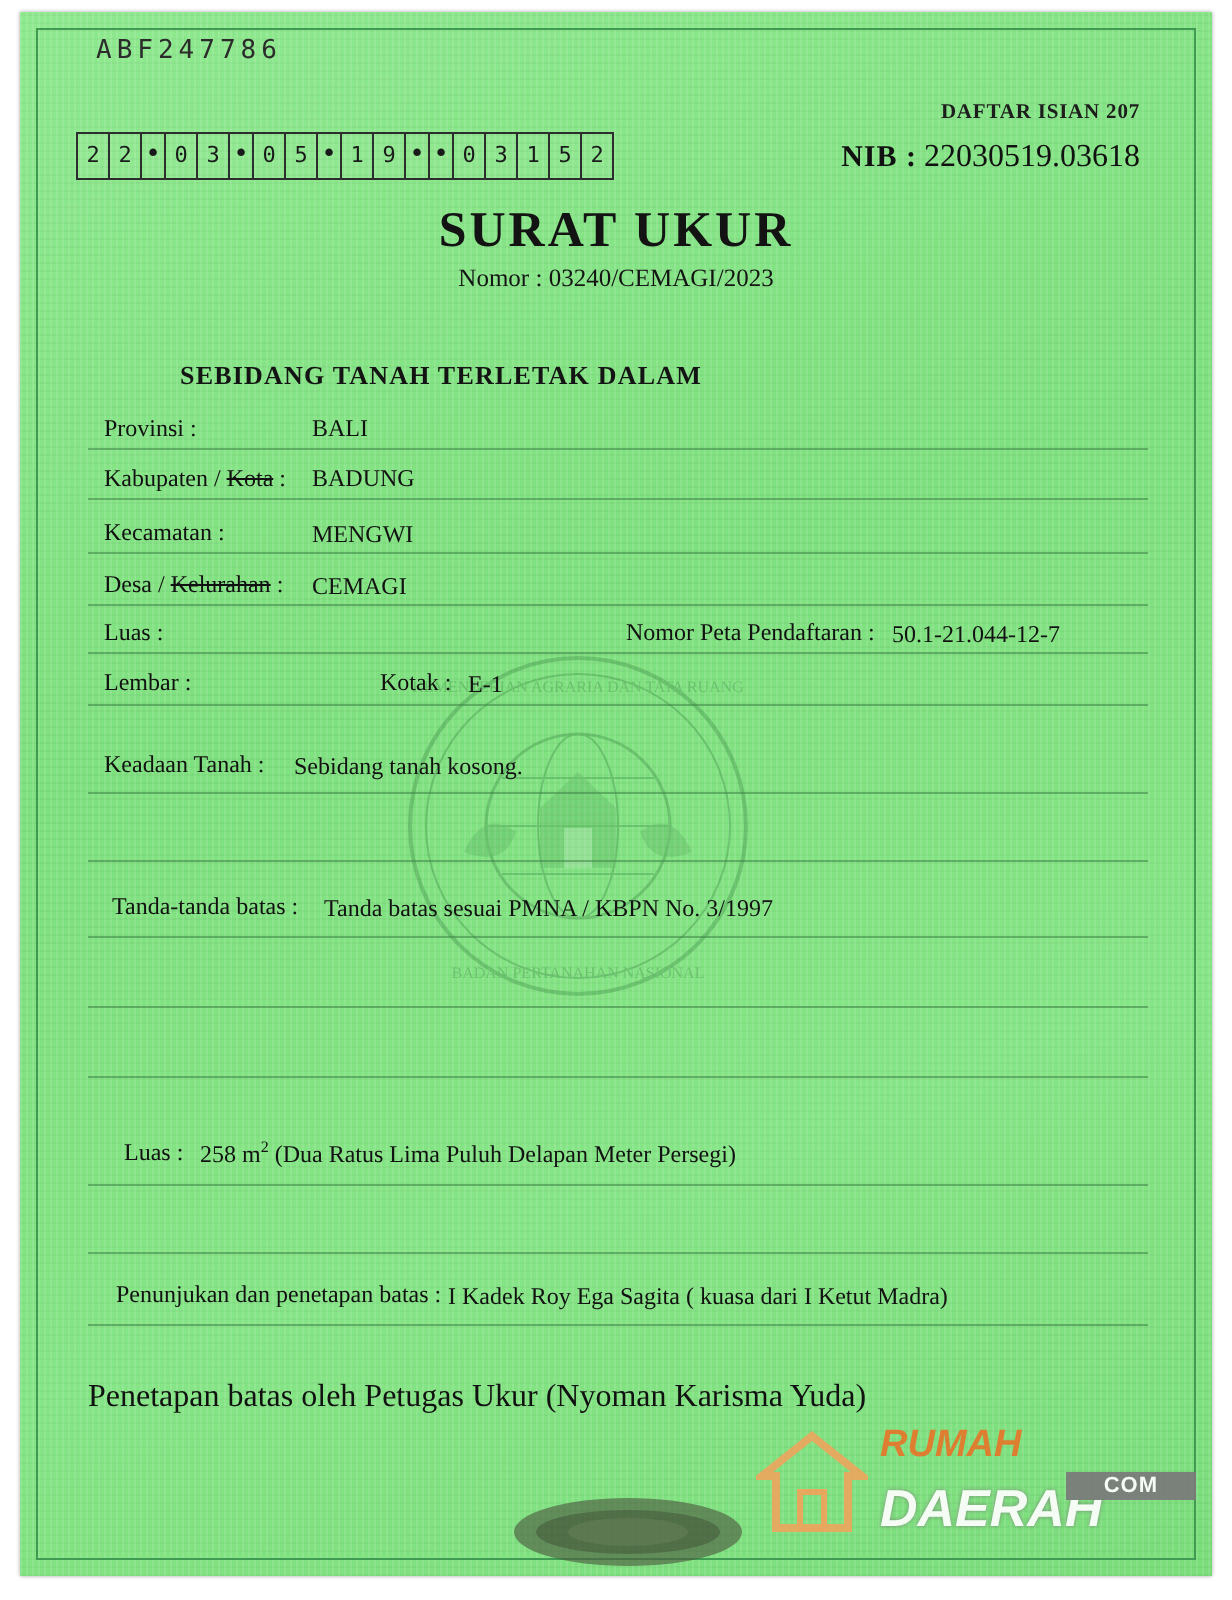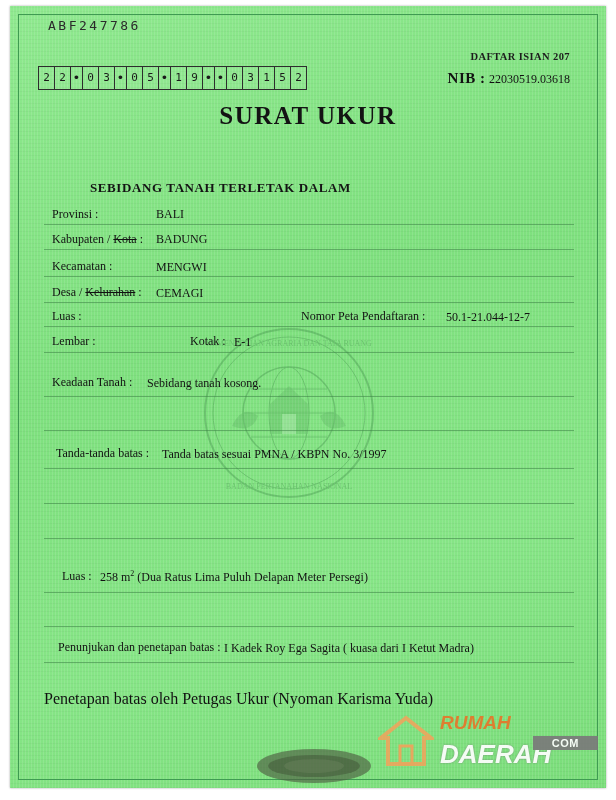--- a/index.html
+++ b/index.html
@@ -108,21 +108,21 @@
   .nib-label {
     position: absolute;
     right: 36px;
     top: 64px;
     font-size: 14px;
     color: #111;
   }
   .nib-label b { font-size: 15px; letter-spacing: 0.5px; }
   .nib-value {
     font-family: "Liberation Serif", serif;
-    font-size: 12px;
+    font-size: 16px;
   }
 
   .title {
     position: absolute;
     left: 0; right: 0;
     top: 96px;
     text-align: center;
     font-size: 25px;
     font-weight: bold;
     letter-spacing: 1.5px;
@@ -275,20 +275,24 @@
       <div class="nib-cell">5</div>
       <div class="nib-cell">2</div>
     </div>
 
     <div class="nib-label">
       <b>NIB :</b>
       <span class="nib-value">22030519.03618</span>
     </div>
 
     <div class="title">SURAT UKUR</div>
+    <div class="subtitle">
+      <span>Nomor :</span>
+      <span>03240/CEMAGI/2023</span>
+    </div>
 
     <div class="section-head">SEBIDANG TANAH TERLETAK DALAM</div>
 
     <div class="rule" style="left:34px; top:218px; width:530px;"></div>
     <div class="row" style="left:42px; top:201px;">
       <span class="lbl">Provinsi :</span>
     </div>
     <div class="row val" style="left:146px; top:201px;">BALI</div>
 
     <div class="rule" style="left:34px; top:243px; width:530px;"></div>
@@ -306,21 +310,21 @@
     <div class="rule" style="left:34px; top:296px; width:530px;"></div>
     <div class="row" style="left:42px; top:279px;">
       <span class="lbl">Desa /</span>
       <span class="lbl strike">Kelurahan</span>
       <span class="lbl">:</span>
     </div>
     <div class="row val" style="left:146px; top:280px;">CEMAGI</div>
 
     <div class="rule" style="left:34px; top:320px; width:530px;"></div>
     <div class="row" style="left:42px; top:303px;">Luas  :</div>
-    <div class="row" style="left:291px; top:303px;">Nomor Peta Pendaftaran :</div>
+    <div class="row" style="left:303px; top:303px;">Nomor Peta Pendaftaran :</div>
     <div class="row val" style="left:436px; top:304px;">50.1-21.044-12-7</div>
 
     <div class="rule" style="left:34px; top:346px; width:530px;"></div>
     <div class="row" style="left:42px; top:328px;">Lembar  :</div>
     <div class="row" style="left:180px; top:328px;">Kotak  :</div>
     <div class="row val" style="left:224px; top:329px;">E-1</div>
 
     <div class="rule" style="left:34px; top:390px; width:530px;"></div>
     <div class="row" style="left:42px; top:369px;">Keadaan Tanah :</div>
     <div class="row val" style="left:137px; top:370px;">Sebidang tanah kosong.</div>

